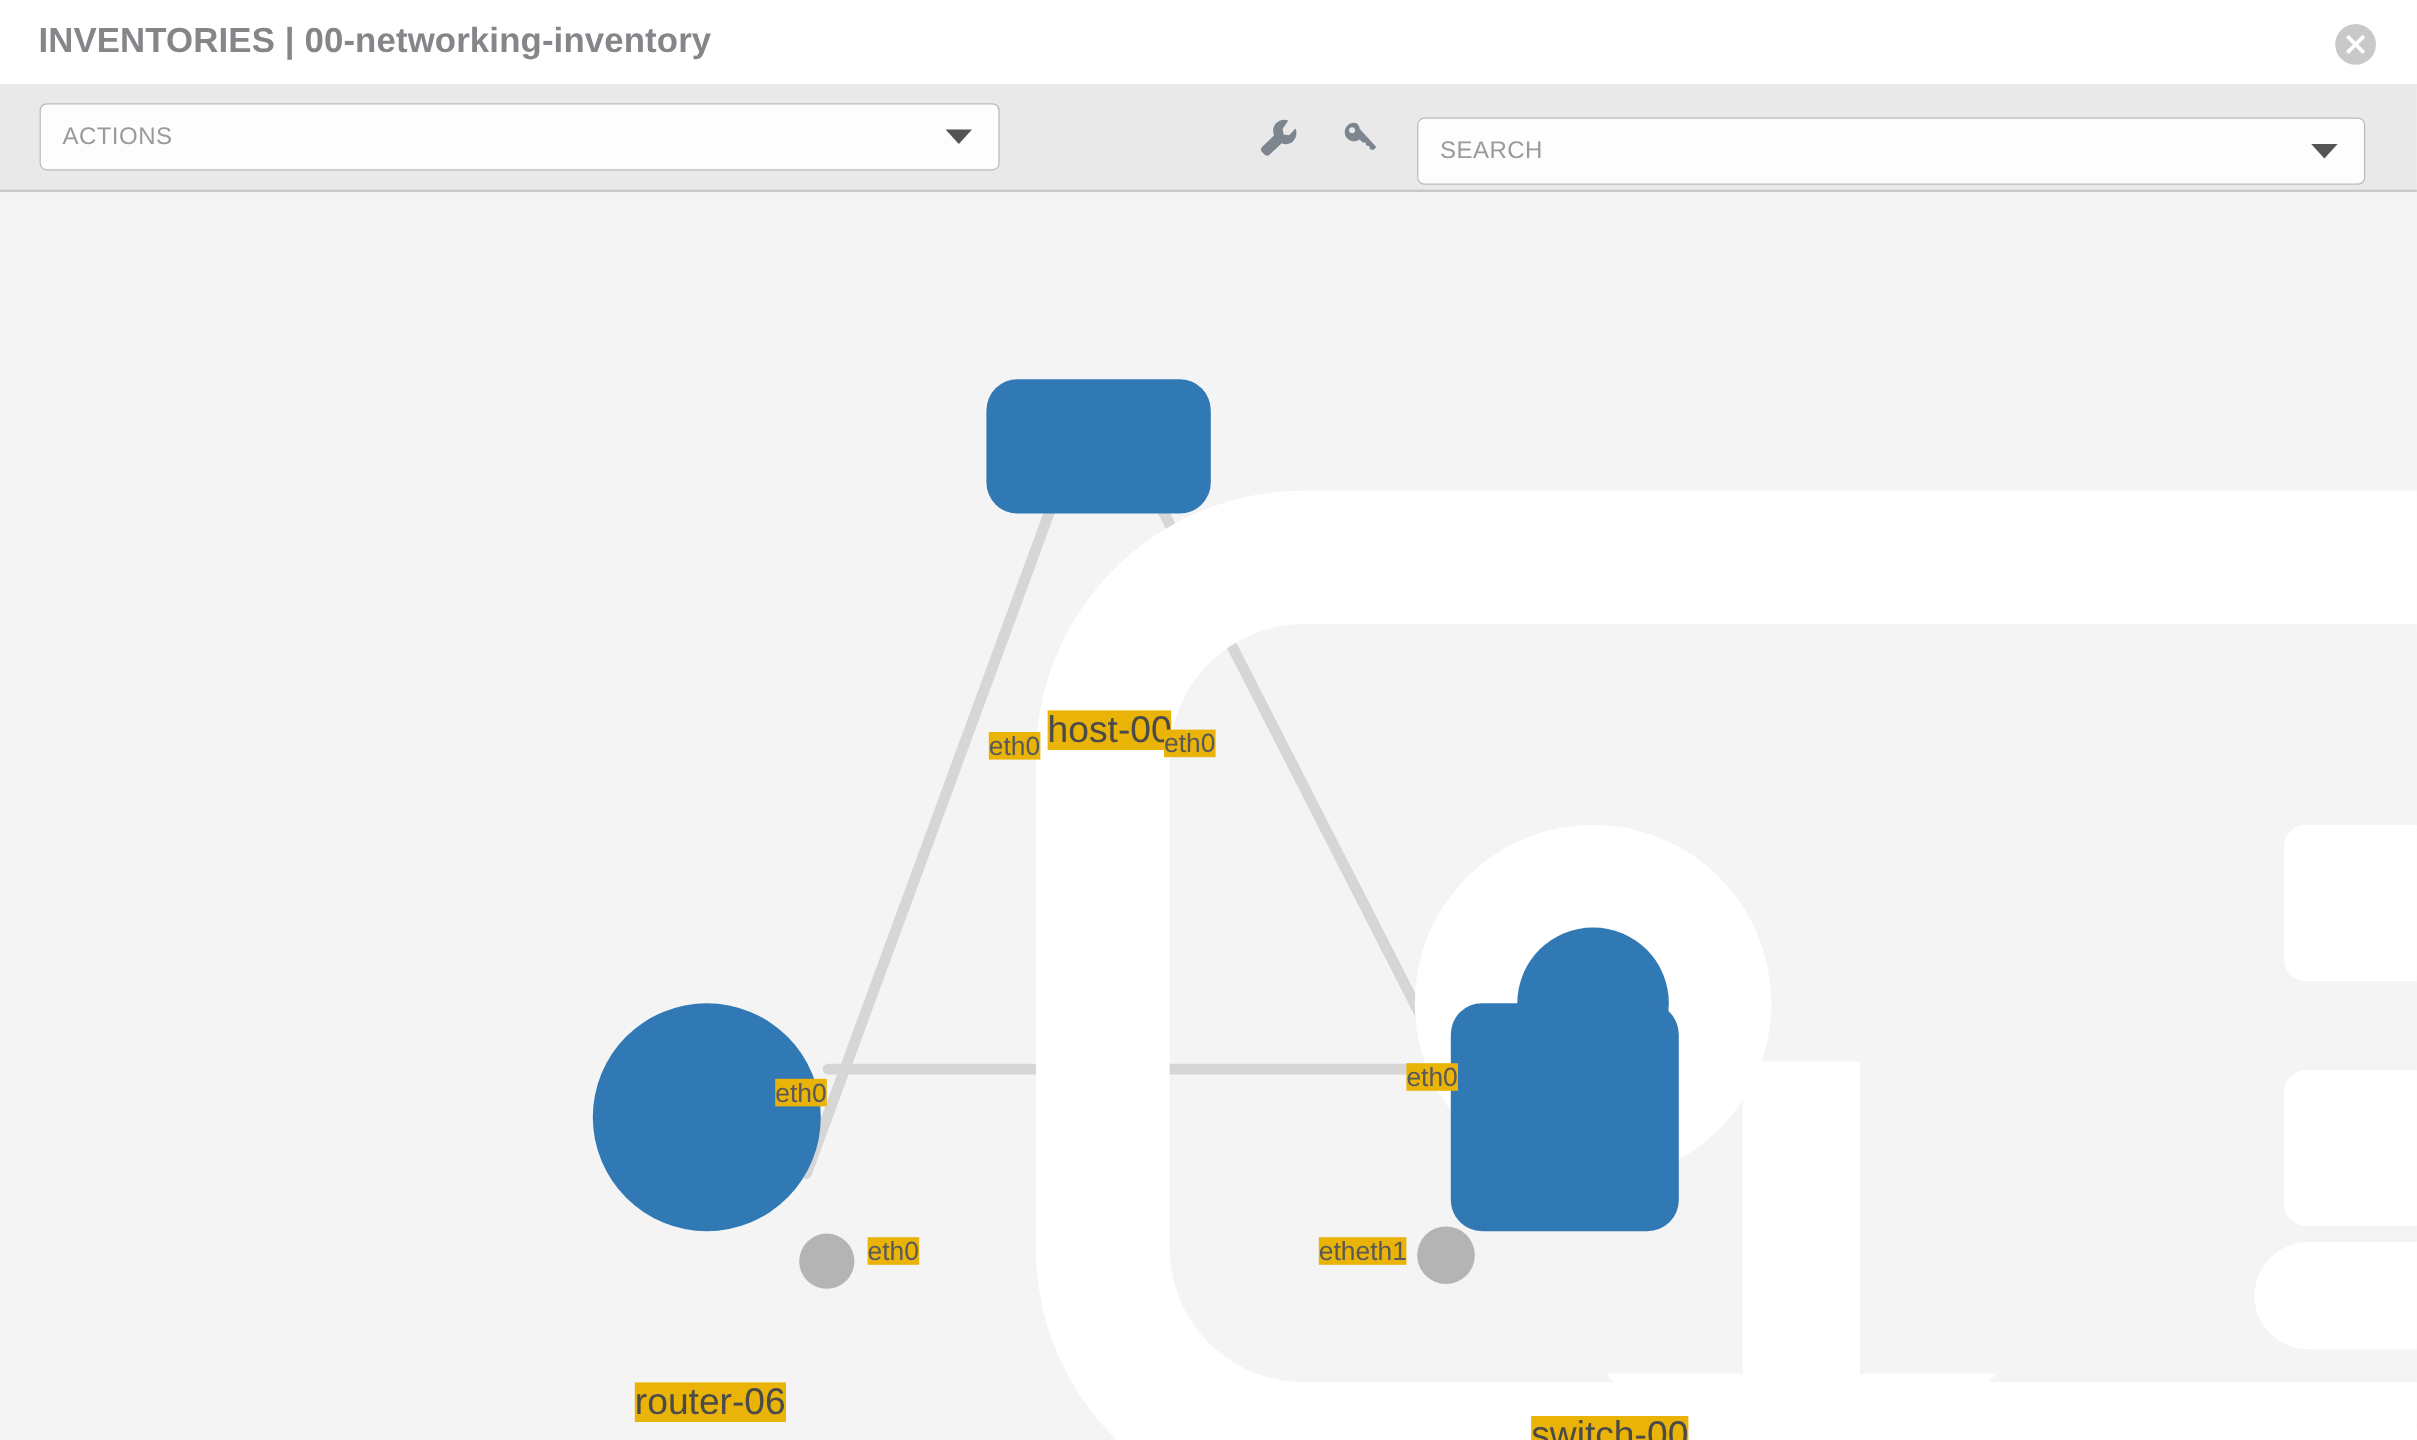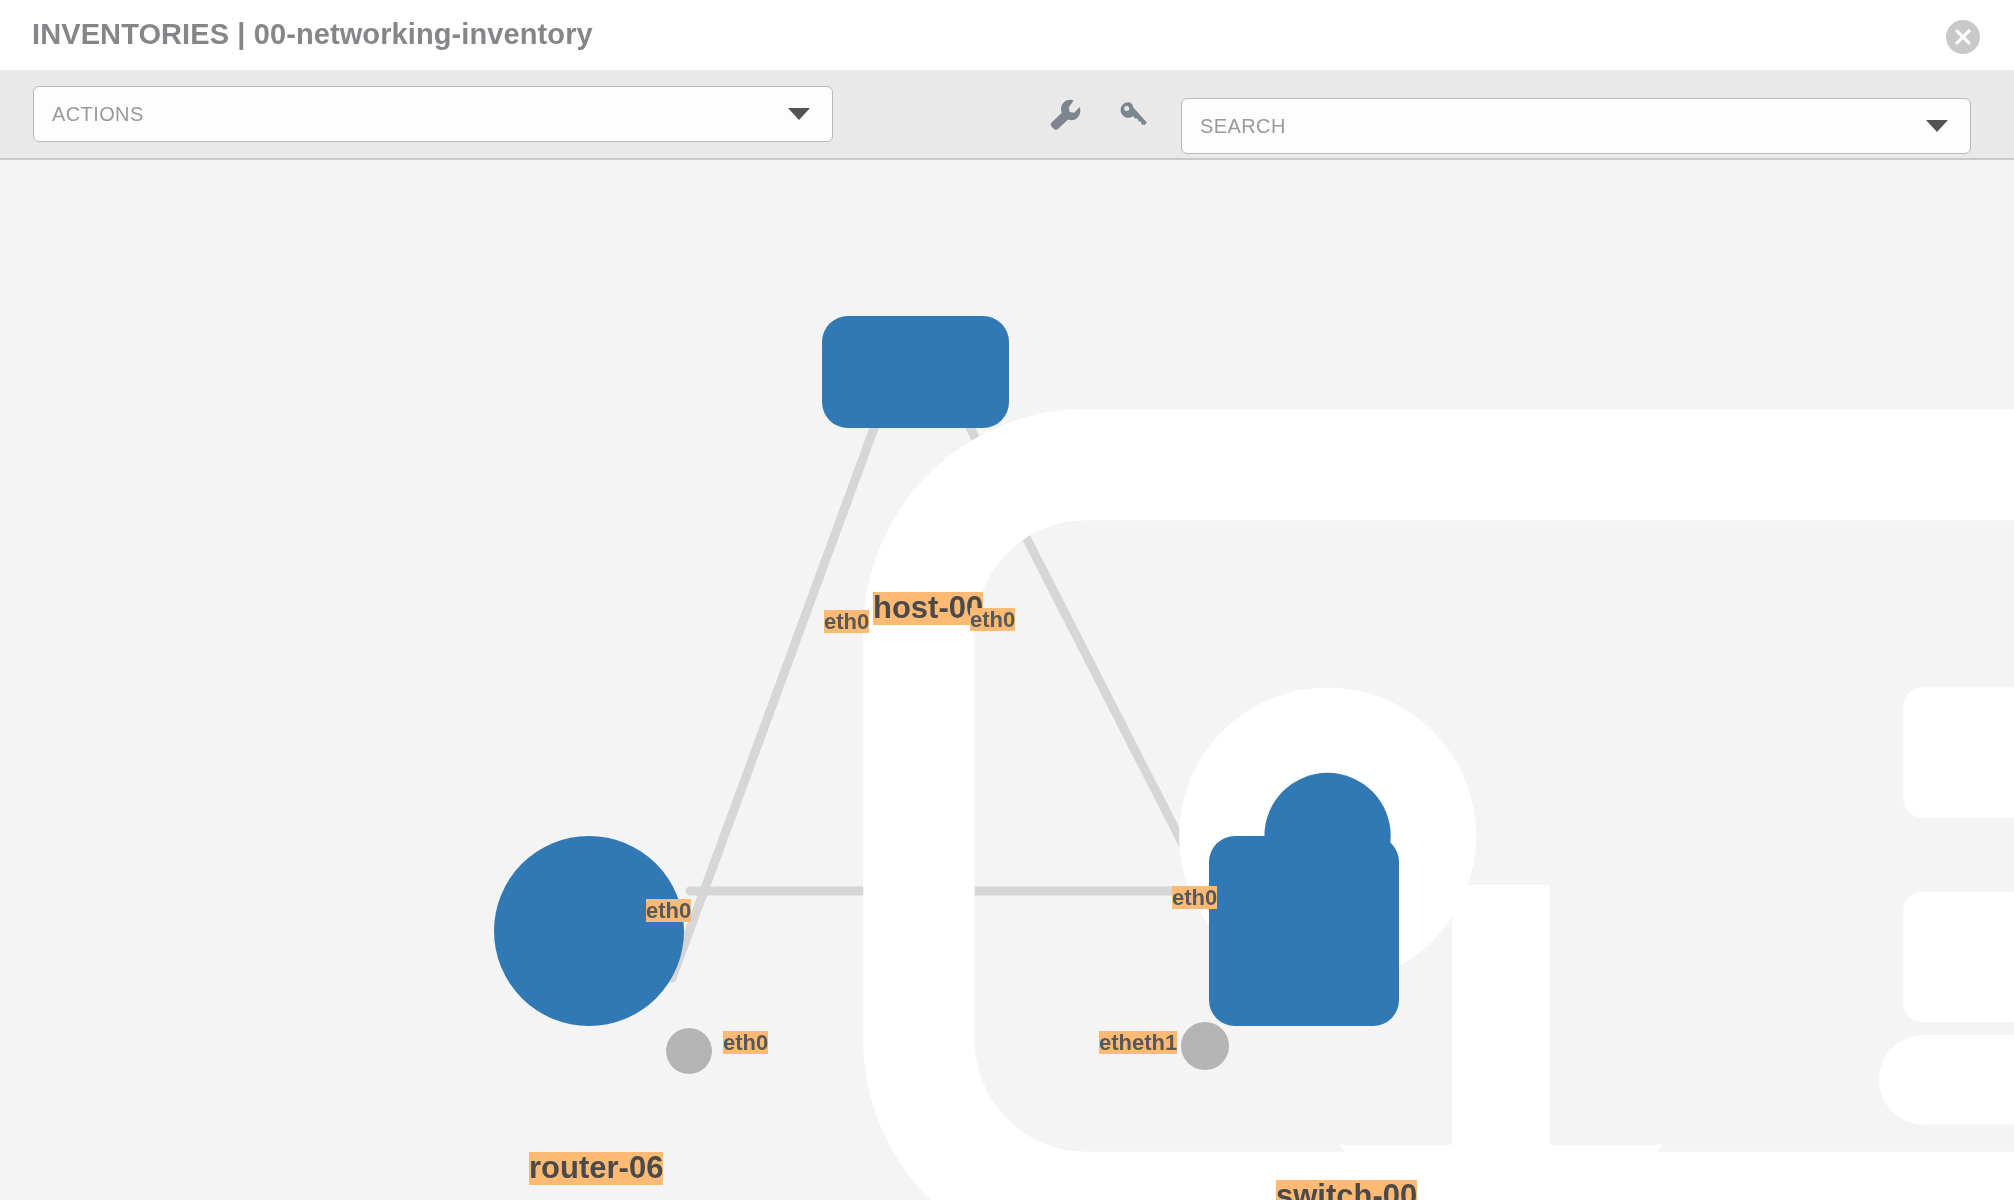--- a/index.html
+++ b/index.html
@@ -167,25 +167,24 @@
   
   .port {
     position: absolute;
     background: #b4b4b4;
     border-radius: 50%;
   }
 
   
   .nlabel {
     position: absolute;
-    background: #fdba74;
+    background: #eab308;
     color: #4a4a4a;
     white-space: nowrap;
     line-height: 1.05;
-    font-weight: bold;
   }
   .nlabel.name {
     font-size: 31px;
   }
   .nlabel.iface {
     font-size: 22px;
     color: #595959;
   }
 </style>
 </head>

